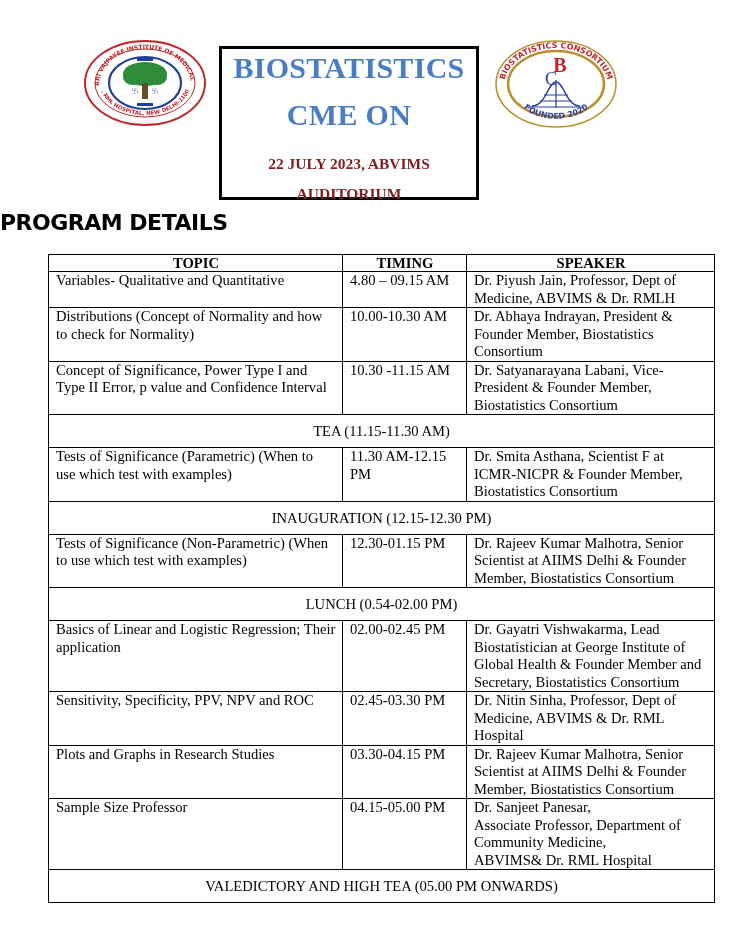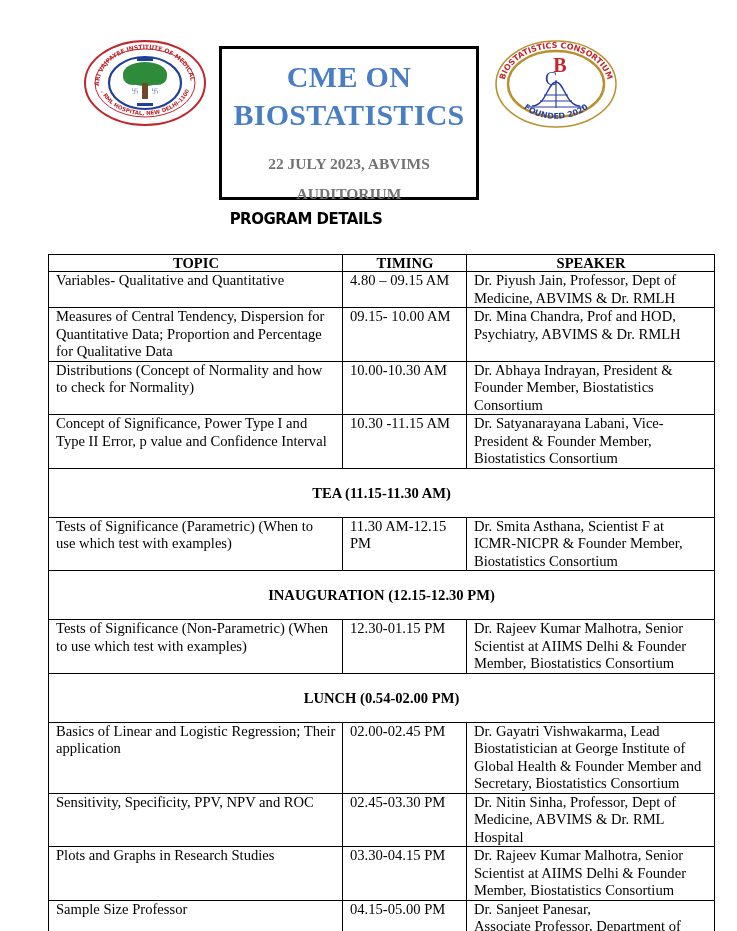--- a/index.html
+++ b/index.html
@@ -1,26 +1,26 @@
 <!DOCTYPE html>
 <html><head>
 <meta charset="utf-8">
 <style>
   html, body { margin: 0; padding: 0; background: #ffffff; }
   body { width: 737px; height: 931px; position: relative; overflow: hidden; font-family: "Liberation Serif", serif; color: #000; }
   .logo-left { position: absolute; left: 83px; top: 39px; width: 125px; height: 88px; }
   .logo-right { position: absolute; left: 492px; top: 38px; width: 128px; height: 92px; }
   .title-box { position: absolute; left: 219px; top: 46px; width: 254px; height: 148px; border: 3px solid #000; box-sizing: content-box; text-align: center; }
   .title-main { color: #4a7ec4; font-weight: bold; font-size: 30px; line-height: 38px; margin-top: 9px; letter-spacing: 0.3px; }
-  .title-sub { color: #737373; font-weight: bold; font-size: 15.5px; line-height: 19px; margin-top: 20px; }
-  .heading { position: absolute; left: 0; width: 612px; top: 210px; text-align: center; font-family: "DejaVu Sans", sans-serif; font-weight: bold; font-size: 15px; letter-spacing: -0.5px; }
+  .title-sub { color: #7f1d1d; font-weight: bold; font-size: 15.5px; line-height: 19px; margin-top: 20px; }
+  .heading { position: absolute; left: 0; width: 612px; top: 210px; text-align: left; font-family: "DejaVu Sans", sans-serif; font-weight: bold; font-size: 22px; letter-spacing: -0.5px; }
   table.prog { position: absolute; left: 48px; top: 254px; width: 666px; border-collapse: collapse; table-layout: fixed; font-size: 14.6px; line-height: 17.5px; }
   table.prog td, table.prog th { border: 1.3px solid #000; vertical-align: top; padding: 0 6px 0 7px; }
   table.prog th { font-weight: bold; text-align: center; height: 16px; line-height: 16px; padding-top: 0; }
-  table.prog td.break { text-align: center; font-weight: bold; padding: 16px; line-height: 16px; height: 16px; }
+  table.prog td.break { text-align: center; font-weight: normal; padding: 8px; line-height: 16px; height: 16px; }
   col.c1 { width: 294px; } col.c2 { width: 124px; } col.c3 { width: 248px; }
 </style>
 </head>
 <body>
 
 <div class="logo-left">
   <svg width="125" height="88" viewBox="0 0 125 88">
     <ellipse cx="62" cy="44" rx="60" ry="42" fill="#fff" stroke="#c0272d" stroke-width="2"></ellipse>
     <ellipse cx="62" cy="44" rx="50" ry="34" fill="#fff" stroke="#c0272d" stroke-width="1"></ellipse>
     <path id="ltop" d="M 16 46 A 46 36 0 0 1 108 46" fill="none"></path>
@@ -33,22 +33,22 @@
     <ellipse cx="74" cy="38" rx="10" ry="8" fill="#2e8b3a"></ellipse>
     <rect x="59" y="44" width="6" height="16" fill="#6b4a2a"></rect>
     <text x="52" y="54" font-size="6" fill="#1f3f99" text-anchor="middle">卐</text>
     <text x="72" y="54" font-size="6" fill="#1f3f99" text-anchor="middle">卐</text>
     <rect x="54" y="19" width="16" height="3" fill="#1f3f99"></rect>
     <rect x="54" y="64" width="16" height="3" fill="#1f3f99"></rect>
   </svg>
 </div>
 
 <div class="title-box">
+  <div class="title-main" style="margin-top:0">BIOSTATISTICS</div>
   <div class="title-main">CME ON</div>
-  <div class="title-main" style="margin-top:0">BIOSTATISTICS</div>
   <div class="title-sub">22 JULY 2023, ABVIMS</div>
   <div class="title-sub" style="margin-top:11px">AUDITORIUM</div>
 </div>
 
 <div class="logo-right">
   <svg width="128" height="92" viewBox="0 0 128 92">
     <ellipse cx="64" cy="46" rx="60" ry="43" fill="#fff" stroke="#b8912e" stroke-width="1.5"></ellipse>
     <ellipse cx="64" cy="46" rx="48" ry="33" fill="#fff" stroke="#b8912e" stroke-width="2.5"></ellipse>
     <path id="rtop" d="M 12 48 A 52 38 0 0 1 116 48" fill="none"></path>
     <text font-family="DejaVu Sans, sans-serif" font-size="8" font-weight="bold" fill="#c0272d"><textPath href="#rtop" startOffset="50%" text-anchor="middle">BIOSTATISTICS  CONSORTIUM</textPath></text>
@@ -75,25 +75,20 @@
   <tbody>
       <tr>
     <th>TOPIC</th>
     <th>TIMING</th>
     <th>SPEAKER</th>
   </tr>
   <tr style="height:35px">
     <td>Variables- Qualitative and Quantitative</td>
     <td>4.80 – 09.15 AM</td>
     <td>Dr. Piyush Jain, Professor, Dept of Medicine, ABVIMS &amp; Dr. RMLH</td>
-  </tr>
-  <tr style="height:53px">
-    <td>Measures of Central Tendency, Dispersion for Quantitative Data;  Proportion and Percentage for Qualitative Data</td>
-    <td>09.15- 10.00 AM</td>
-    <td>Dr. Mina Chandra, Prof and HOD, Psychiatry, ABVIMS &amp; Dr. RMLH</td>
   </tr>
   <tr style="height:52px">
     <td>Distributions (Concept of Normality and how to check for Normality)</td>
     <td>10.00-10.30 AM</td>
     <td>Dr. Abhaya Indrayan, President &amp; Founder Member, Biostatistics Consortium</td>
   </tr>
   <tr style="height:53px">
     <td>Concept of Significance, Power Type I and Type II Error, p value and Confidence Interval</td>
     <td>10.30 -11.15 AM</td>
     <td>Dr. Satyanarayana Labani, Vice-President &amp; Founder Member, Biostatistics Consortium</td>

